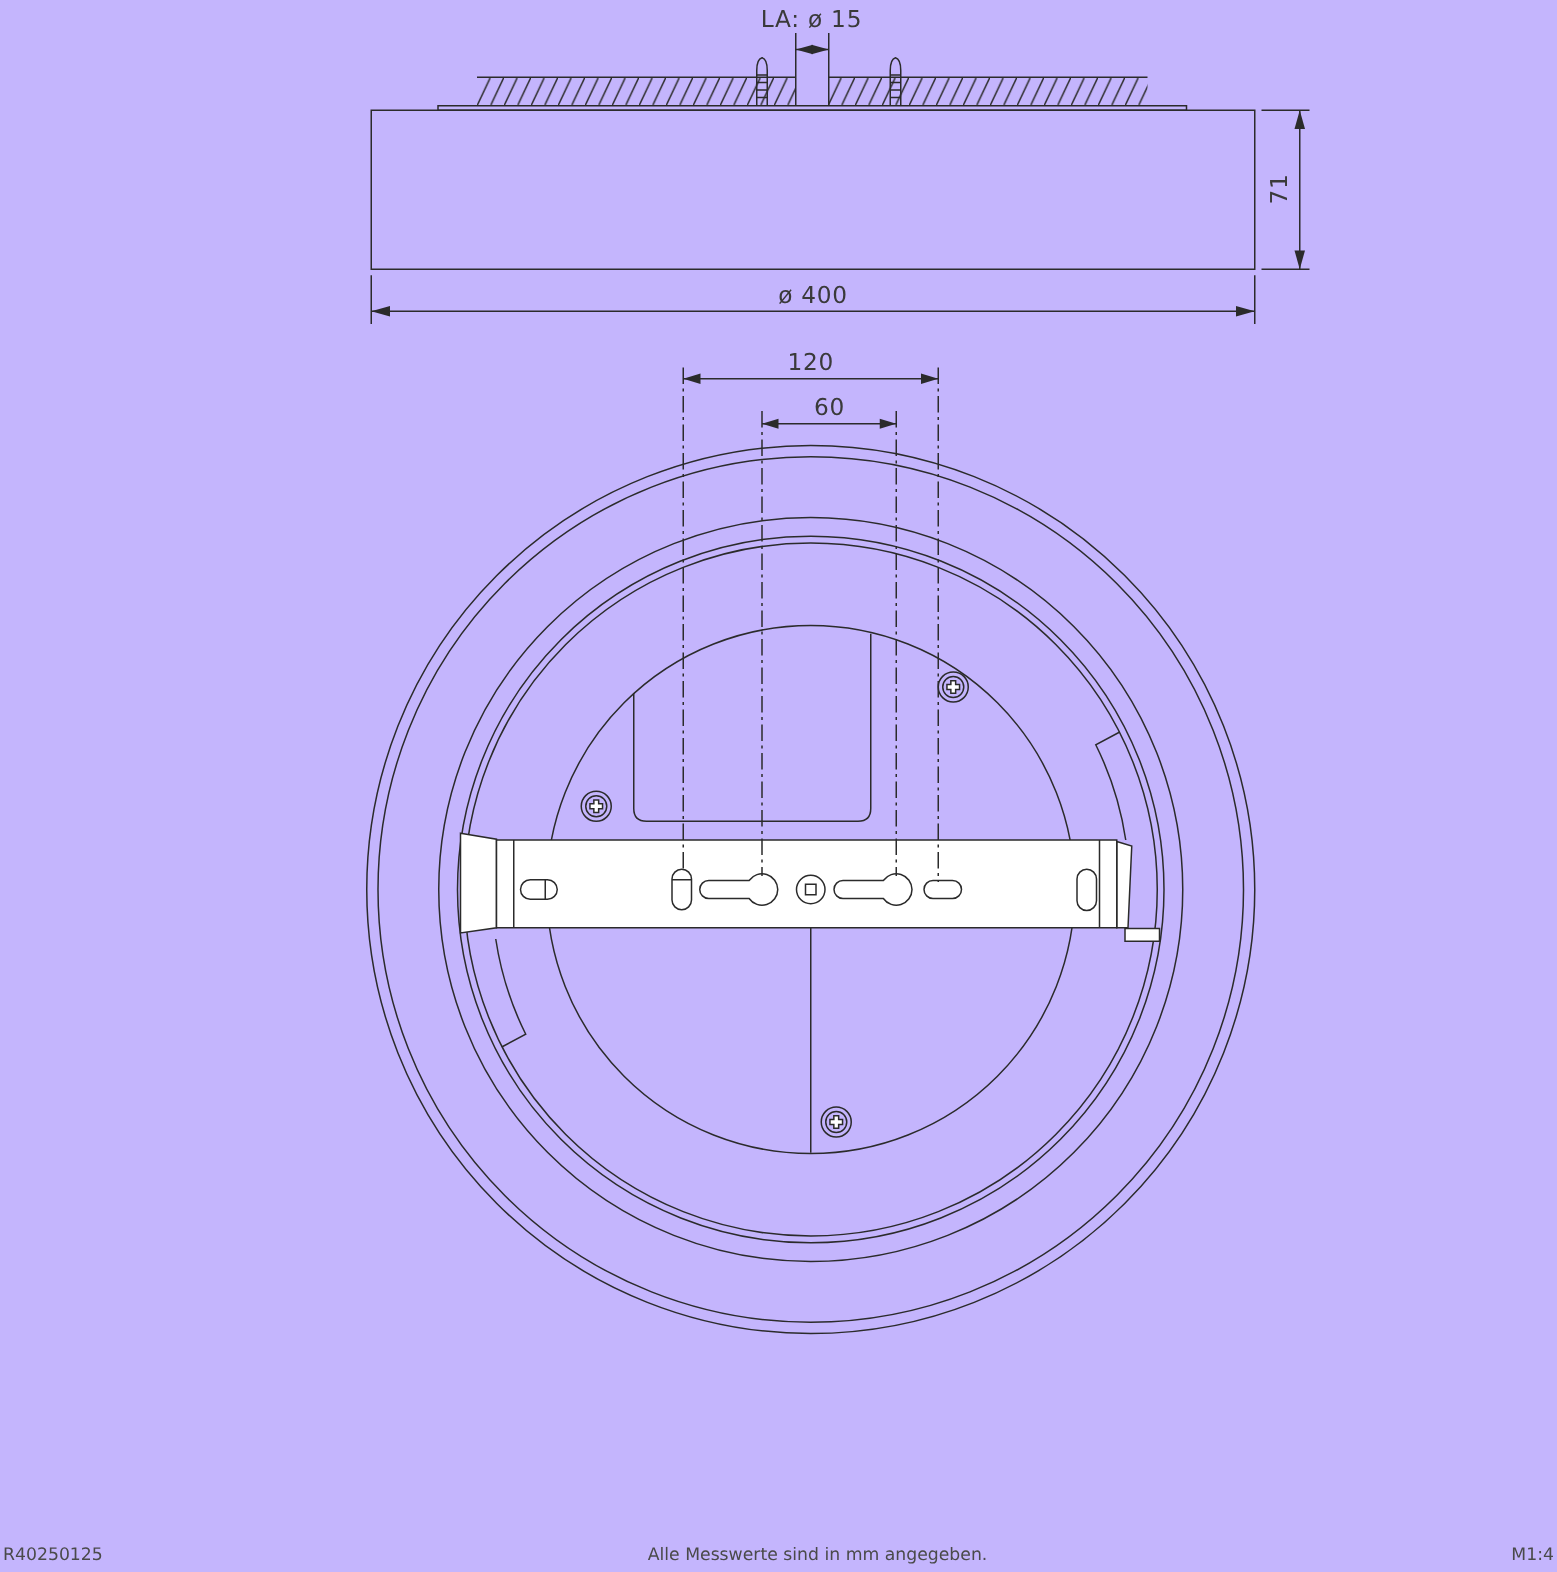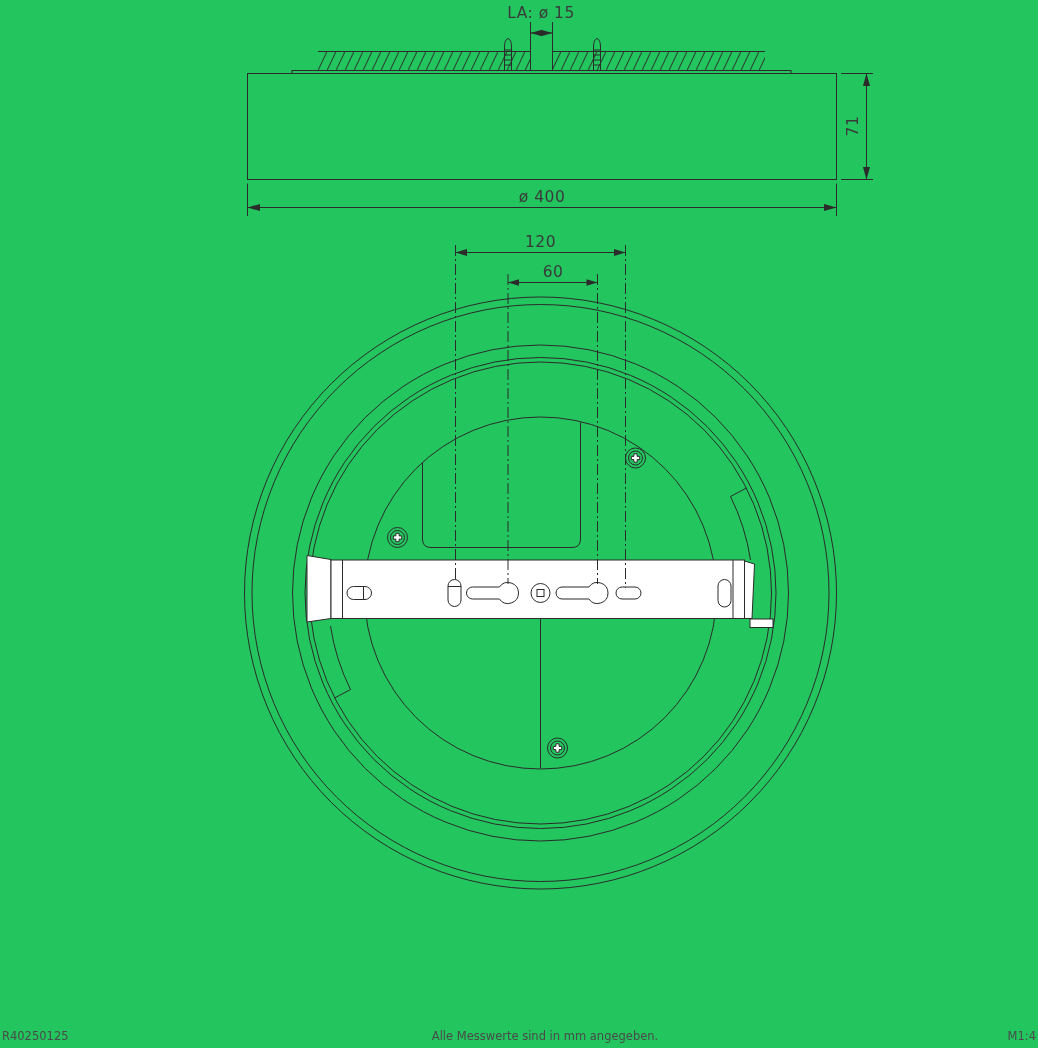--- a/index.html
+++ b/index.html
@@ -1,16 +1,16 @@
 <!DOCTYPE html>
 <html><head>
 <meta charset="utf-8">
 <style>
   html,body{margin:0;padding:0;background:#ffffff;}
-  .page{position:relative;width:1038px;height:1048px;background:#22c55e;overflow:hidden;
+  .page{position:relative;width:1038px;height:1048px;background:#c4b5fd;overflow:hidden;
         font-family:"DejaVu Sans","Liberation Sans",sans-serif;}
   svg{display:block}
   .ln{stroke:#2b2b2b;stroke-width:1;fill:none;}
   .lnw{stroke:#2b2b2b;stroke-width:1;fill:#ffffff;}
   .arrow{fill:#2b2b2b;stroke:none;}
   .cl{stroke:#2b2b2b;stroke-width:1;fill:none;stroke-dasharray:11 3 2 3;}
   .dimtxt{fill:#3a3a3a;font-size:15.5px;letter-spacing:0.5px;}
   .foottxt{fill:#4a4a4a;font-size:11.5px;}
 </style>
 </head>

